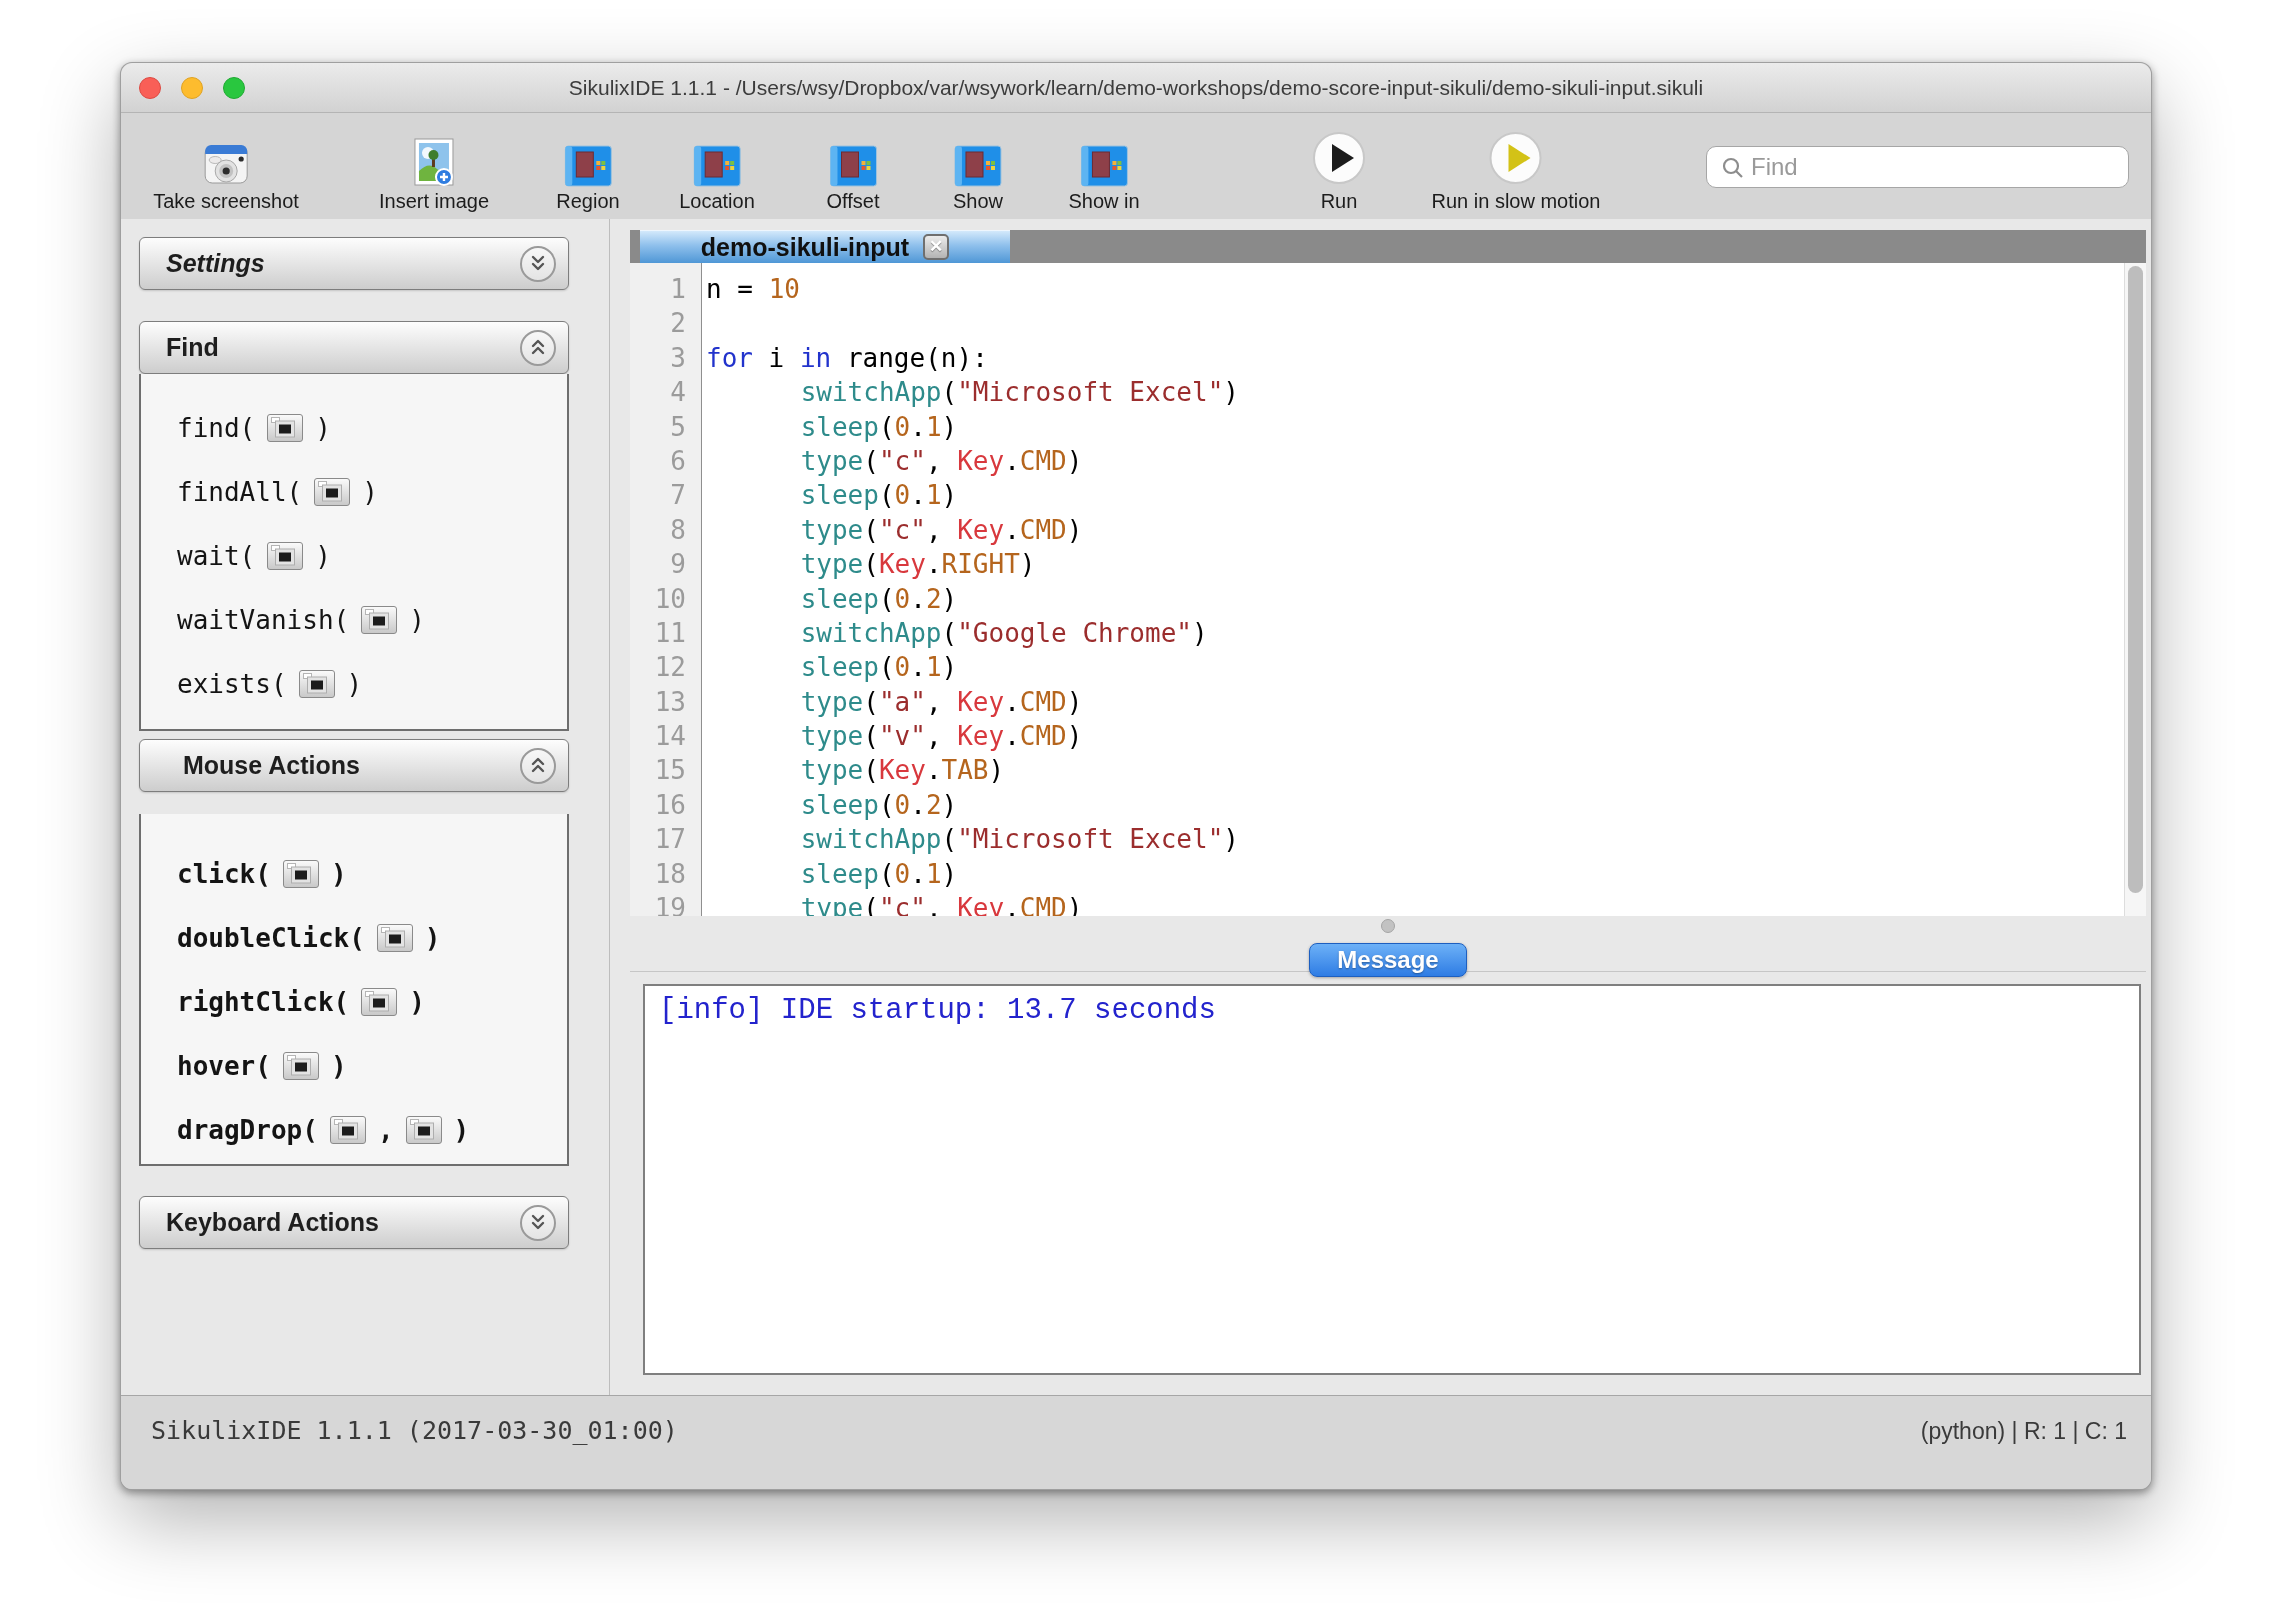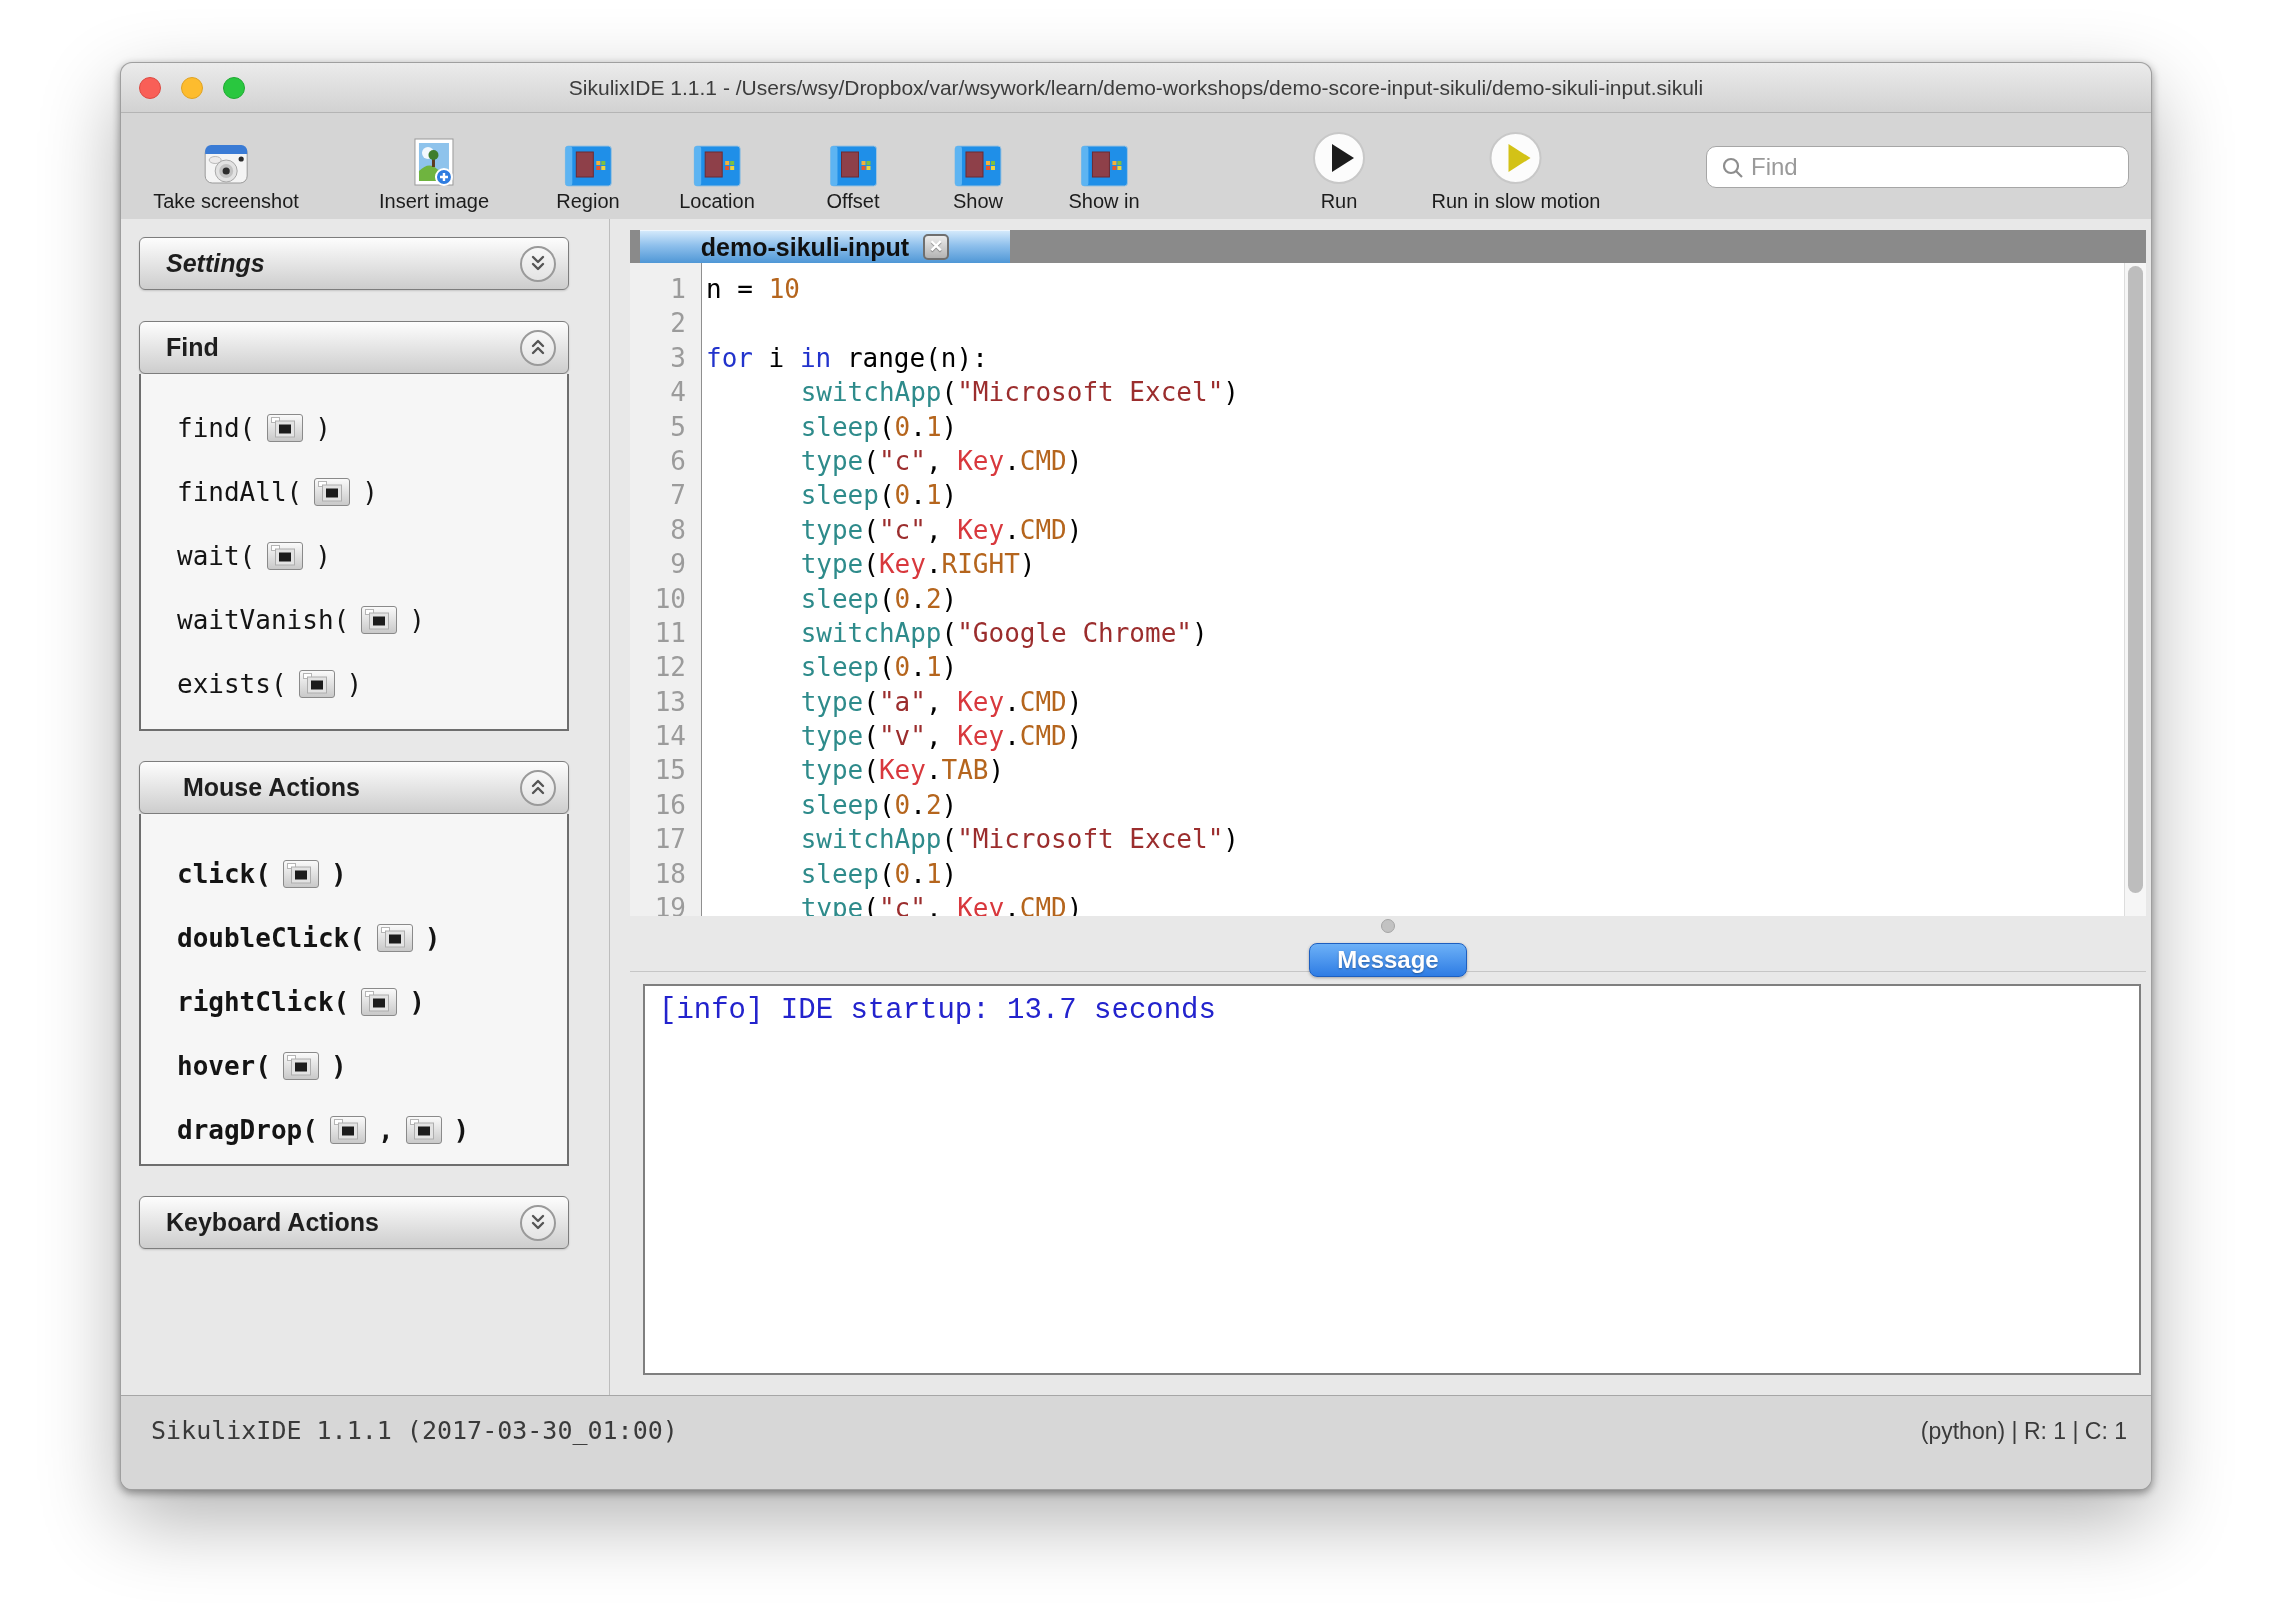--- a/index.html
+++ b/index.html
@@ -48,21 +48,21 @@
   .cmd-item { height:64px; display:flex; align-items:center; padding-left:36px;
     font-family:"DejaVu Sans Mono", monospace; font-size:26px; color:#141414; cursor:pointer; }
   .cam { width:36px; height:28px; display:inline-block; position:relative; margin:0 12px;
     background:linear-gradient(#fafafa,#c9c9c9); border:1px solid #8a8a8a; border-radius:3px; }
   .cam::before { content:""; position:absolute; left:3px; top:2px; width:7px; height:4px;
     background:#ffffff; border:1px solid #b5b5b5; }
   .cam::after { content:""; position:absolute; left:50%; top:55%; transform:translate(-50%,-50%);
     width:12px; height:9px; background:#1c1c1c; box-shadow:0 0 0 3px #e3e3e3, 0 0 0 4px #adadad; }
   .pos-settings-h { top:18px;font-style:italic; }
   .pos-find-h { top:102px; } .pos-find-b { top:155px; height:357px; padding-top:22px; }
-  .pos-mouse-h { top:542px;padding-left:43px; } .pos-mouse-b { top:595px; height:352px; padding-top:28px;font-weight:bold; }
+  .pos-mouse-h { top:520px;padding-left:43px; } .pos-mouse-b { top:595px; height:352px; padding-top:28px;font-weight:bold; }
   .pos-kbd-h { top:977px; }
 
   
   .tabbar { position:absolute; left:509px; top:11px; width:1516px; height:33px; background:#8a8a8a; }
   .editor-tab { position:absolute; left:10px; top:0; width:370px; height:33px;
     background:linear-gradient(#d3e9fb,#8fc0ec 45%,#4f97d6); display:flex; align-items:center;
     justify-content:center; gap:14px; border-top:1px solid #eef6fd; }
   .editor-tab .tab-label { font-weight:bold; font-size:25px; color:#101010; }
   .tab-close { width:26px; height:26px; border-radius:5px; background:linear-gradient(#ececec,#b3b3b3);
     border:2px solid #6f6f6f; color:#ffffff; font-size:17px; font-weight:bold; line-height:22px;

